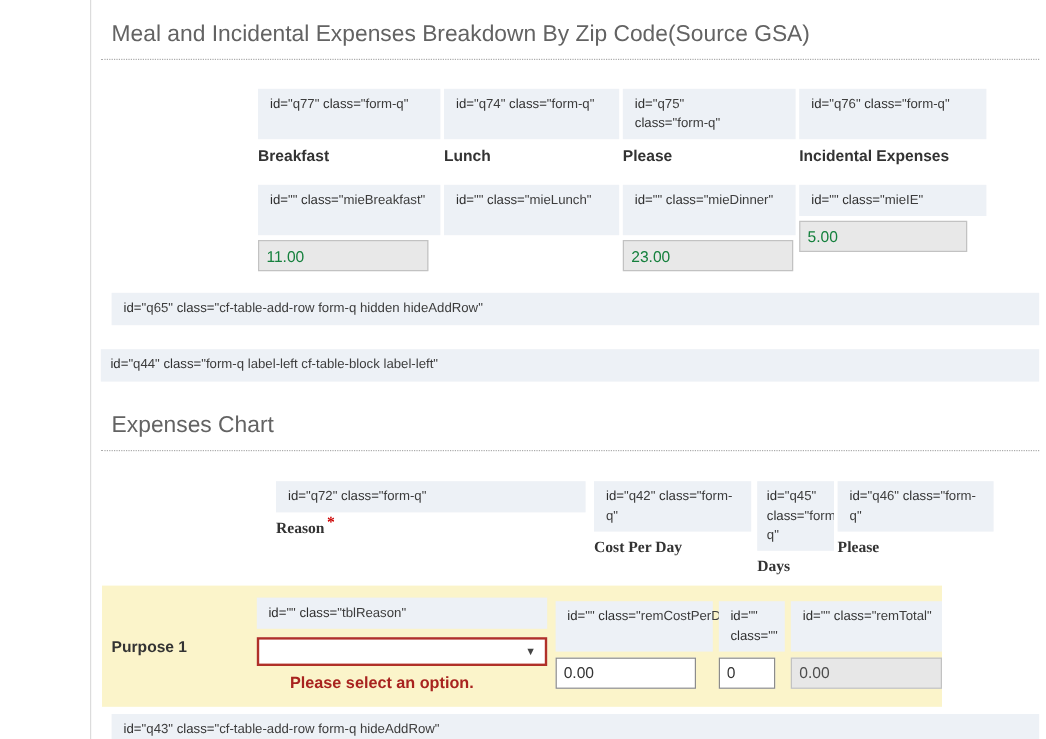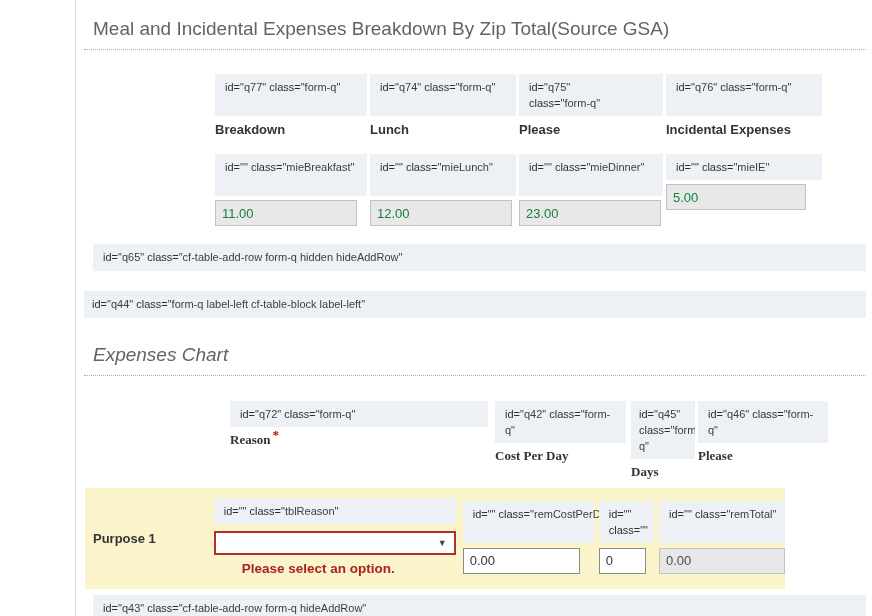--- a/index.html
+++ b/index.html
@@ -18,21 +18,21 @@
   }
 
   
   .section-title {
     margin: 18px 6px 0 84px;
     padding: 0 0 9px 9px;
     font-size: 19px; font-weight: 400;
     color: #636363;
     border-bottom: 1px dotted #ababab;
   }
-  .section-title.second { margin-top: 26px; font-style: italic; }
+  .section-title.second { margin-top: 26px; }
 
   
   .ann {
     background: #edf1f6;
     color: #3d3d3d;
     font-size: 11px; line-height: 16px;
     padding: 5px 10px;
   }
   .ann b { font-weight: 400; color: #2e2e2e; }
 
@@ -126,36 +126,35 @@
   .pcol input.field { margin-top: 5px; background: #fff; border: 1px solid #8c8c8c; color: #333; }
   .pcol-cost input.field  { width: 117px; }
   .pcol-days input.field  { width: 47px; }
   .pcol-total input.field { width: 126px; background: #e7e7e7; border: 1px solid #c2c2c2; color: #4c4c4c; }
 </style>
 </head>
 <body>
 
 <div class="vline"></div>
 
-<h1 class="section-title">Meal and Incidental Expenses Breakdown By Zip Total(Source GSA)</h1>
+<h1 class="section-title">Meal and Incidental Expenses Breakdown By Zip Code(Source GSA)</h1>
 
 <div class="mie-table">
 
   <div class="mie-col mie-w1">
     <div class="ann hdr"><b>id=</b>"q77" <b>class=</b>"form-q"</div>
-    <div class="mie-label">Breakdown</div>
+    <div class="mie-label">Breakfast</div>
     <div class="ann fld"><b>id=</b>"" <b>class=</b>"mieBreakfast"</div>
     <input class="field ro" readonly="" value="11.00" style="">
   </div>
 
   <div class="mie-col mie-w2">
     <div class="ann hdr"><b>id=</b>"q74" <b>class=</b>"form-q"</div>
     <div class="mie-label">Lunch</div>
     <div class="ann fld"><b>id=</b>"" <b>class=</b>"mieLunch"</div>
-    <input class="field ro" readonly="" value="12.00" style="">
   </div>
 
   <div class="mie-col mie-w3">
     <div class="ann hdr"><b>id=</b>"q75" <b>class=</b>"form-q"</div>
     <div class="mie-label">Please</div>
     <div class="ann fld"><b>id=</b>"" <b>class=</b>"mieDinner"</div>
     <input class="field ro" readonly="" value="23.00" style="">
   </div>
 
   <div class="mie-col mie-w4">

